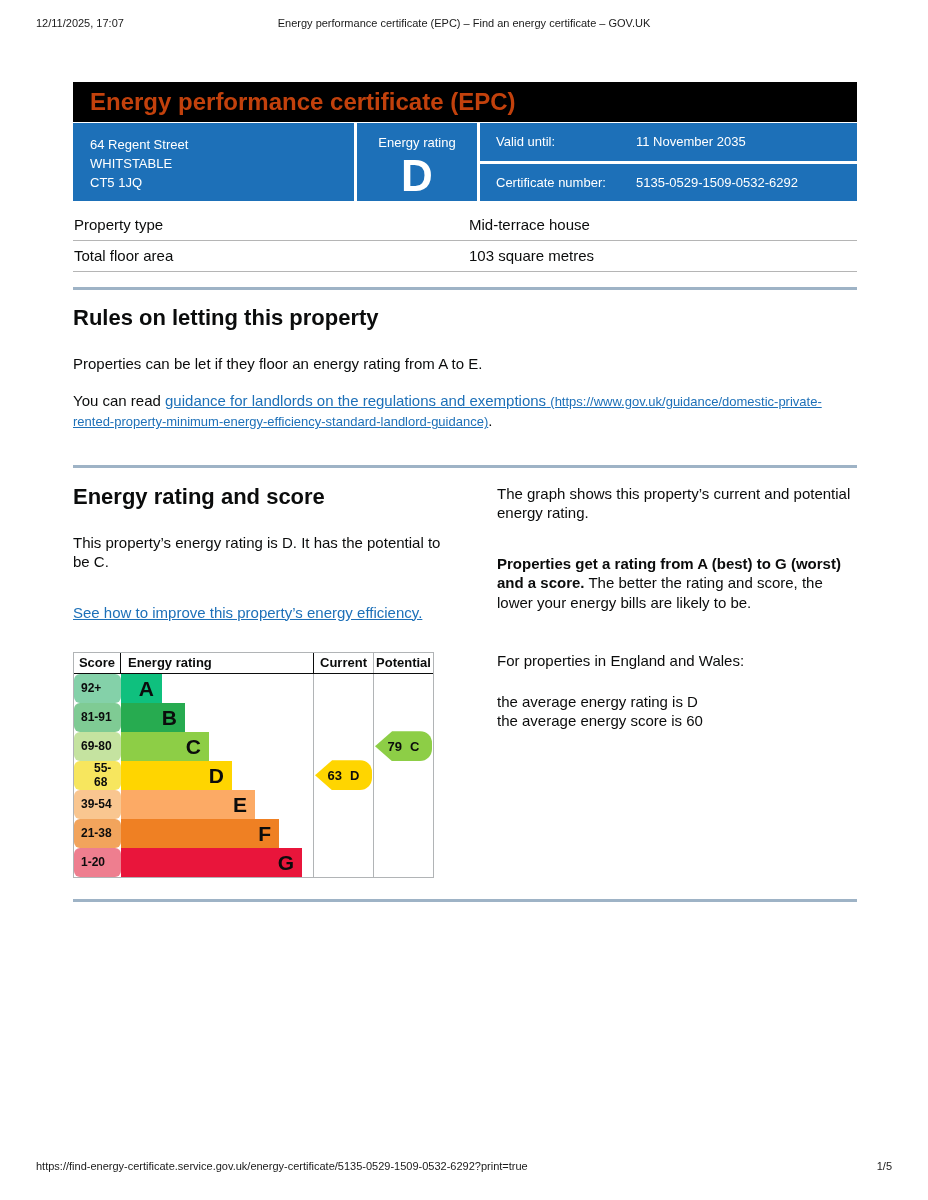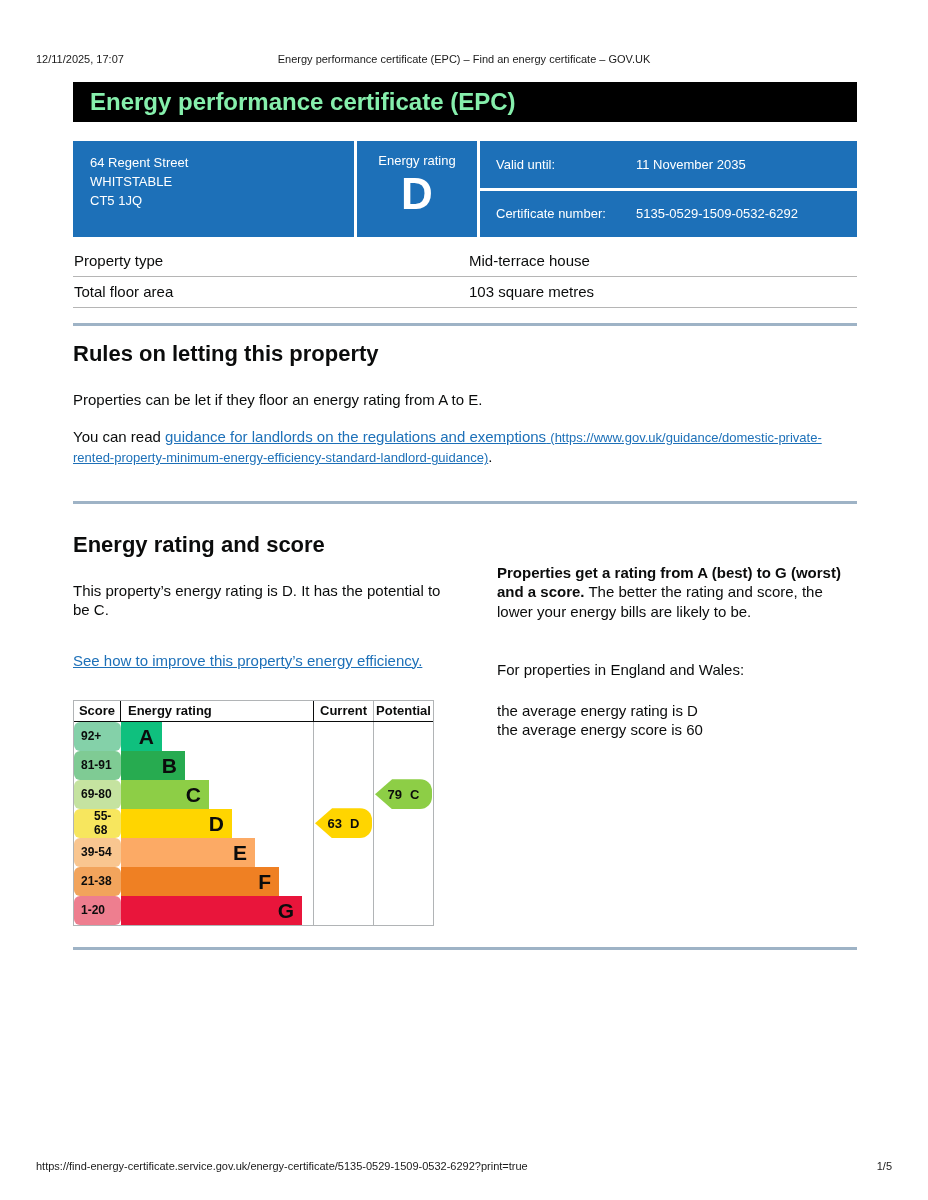--- a/index.html
+++ b/index.html
@@ -9,37 +9,37 @@
     font-family:"Liberation Sans", sans-serif;
     color:#0b0c0c; font-size:15px;
   }
   :root {
     --govuk-blue:#1d70b8;
     --divider:#9eb3c6;
     --row-border:#b5b5b5;
     --chart-border:#b1b4b6;
   }
   
-  .print-header { position:absolute; top:17px; left:0; width:100%; font-size:11px; color:#1a1a1a;margin-top:36px; }
+  .print-header { position:absolute; top:17px; left:0; width:100%; font-size:11px; color:#1a1a1a; }
   .print-header .ph-date { position:absolute; left:36px; top:0; }
   .print-header .ph-title { width:100%; text-align:center; }
   .print-footer { position:absolute; top:1160px; left:0; width:100%; font-size:11px; color:#1a1a1a; }
   .print-footer .pf-url { position:absolute; left:36px; top:0; }
   .print-footer .pf-page { position:absolute; right:36px; top:0; }
 
   .content { position:absolute; top:82px; left:73px; width:784px; }
 
   .banner {
-    background:#000; color:#86efac; height:40px;
+    background:#000; color:#c2410c; height:40px;
     display:flex; align-items:center; padding-left:17px;
     font-size:24px; font-weight:bold;
   }
 
   
-  .summary { margin-top:19px; display:grid; grid-template-columns:281px 120px 1fr; column-gap:3px; height:96px; }
+  .summary { margin-top:1px; display:grid; grid-template-columns:281px 120px 1fr; column-gap:3px; height:78px; }
   .summary .cell { background:var(--govuk-blue); color:#fff; }
   .sum-address { padding:13px 0 0 17px; font-size:13px; line-height:1.45; }
   .sum-rating { text-align:center; padding-top:12px; }
   .sum-rating .rating-label { font-size:13px; }
   .sum-rating .rating-letter { font-size:44px; font-weight:bold; line-height:1.1; margin-top:2px; }
   .sum-right { display:grid; grid-template-rows:1fr 1fr; row-gap:3px; background:#fff; }
   .sum-right .rrow { background:var(--govuk-blue); color:#fff; display:flex; align-items:center; padding:0 16px; font-size:13px; }
   .sum-right .rlabel { flex:0 0 140px; }
   .sum-right .rvalue { font-weight:normal; }
 
@@ -54,21 +54,21 @@
   .hr3 { margin-top:21px; }
 
   h2.section-heading { font-size:22px; font-weight:bold; }
   .rules-heading { margin-top:15px; }
   .rules-p1 { margin-top:24px; }
   .rules-p2 { margin-top:19px; line-height:1.35; width:760px; }
   a { color:var(--govuk-blue); text-decoration:underline; }
   .link-url-small { font-size:13px; }
 
   
-  .two-col { margin-top:28px; display:grid; grid-template-columns:372px 360px; column-gap:52px; }
+  .two-col { margin-top:16px; display:grid; grid-template-columns:372px 360px; column-gap:52px; }
   .left-col p.intro { margin-top:23px; line-height:1.3; }
   .improve-link { display:inline-block; margin-top:31px; line-height:1.35; }
   .right-col p { line-height:1.3; }
   .right-col .rp2 { margin-top:31px; }
   .right-col .rp3 { margin-top:39px; }
   .right-col .rp4 { margin-top:21px; }
 
   
   .epc-chart { margin-top:29px; width:361px; border:1px solid var(--chart-border); }
   .epc-header { display:flex; height:21px; border-bottom:1px solid #0b0c0c; font-size:13px; font-weight:bold; }
@@ -238,20 +238,21 @@
                 </div>
               </div>
               <div class="epc-col-cell"></div>
               <div class="epc-col-cell"></div>
             </div>
           </div>
       </div>
     </div>
 
     <div class="right-col">
+      <p class="rp1">The graph shows this property’s current and potential energy rating.</p>
       <p class="rp2"><b>Properties get a rating from A (best) to G (worst) and a score.</b><span> The better the rating and score, the lower your energy bills are likely to be.</span></p>
       <p class="rp3">For properties in England and Wales:</p>
       <p class="rp4">
         <span>the average energy rating is D</span><br>
         <span>the average energy score is 60</span>
       </p>
     </div>
   </div>
 
   <hr class="section-break hr3">

